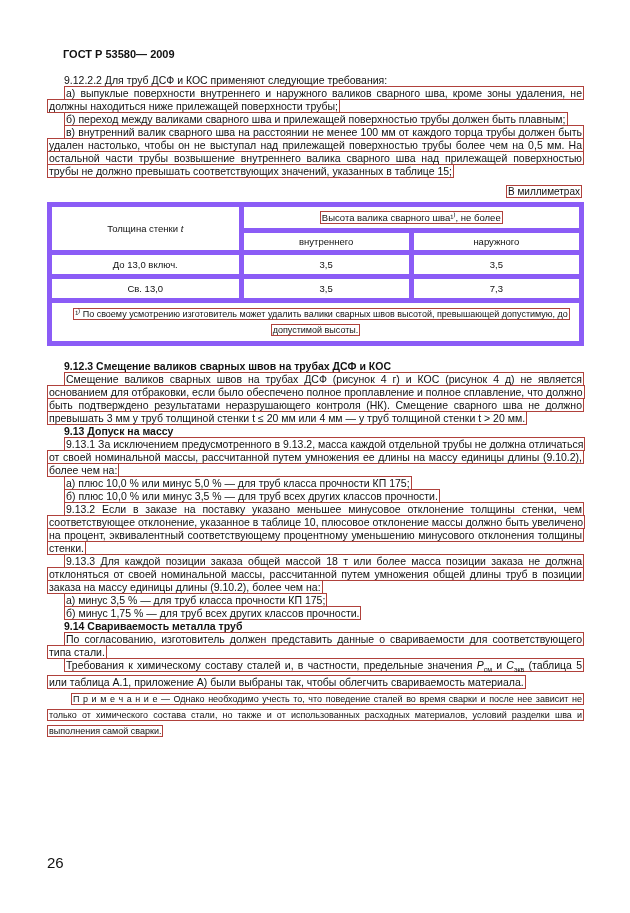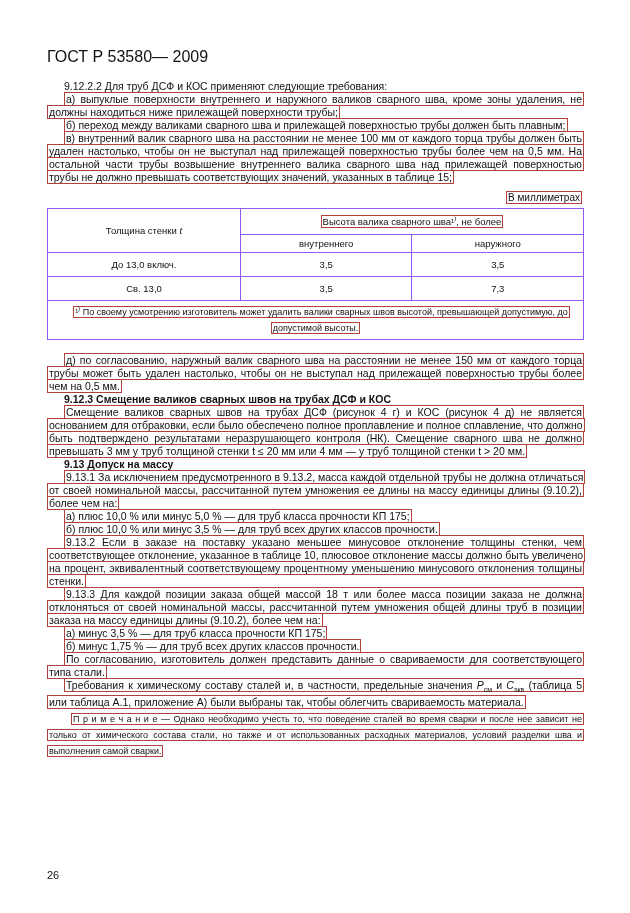--- a/index.html
+++ b/index.html
@@ -10,23 +10,23 @@
     font-family: "Liberation Sans", sans-serif;
     color: #111111;
   }
   .page {
     position: relative;
     width: 630px; height: 913px;
     padding: 48px 46px 0 47px;
     overflow: hidden;
   }
   .doc-header {
-    font-weight: normal;
-    font-size: 16px;
-    margin: 0 0 14px 0;
+    font-weight: bold;
+    font-size: 11px;
+    margin: 0 0 14px 16px;
   }
   p.body {
     margin: 0;
     font-size: 10.5px;
     line-height: 13px;
     text-align: justify;
   }
   .ind { text-indent: 17px; }
   .bold { font-weight: bold; }
   
@@ -48,21 +48,21 @@
     line-height: 12px;
     text-align: right;
   }
   table.gost {
     border-collapse: collapse;
     width: 100%;
     font-size: 9.5px;
     margin: 0 0 14px 0;
   }
   table.gost td {
-    border: 1px solid #8b5cf6;
+    border: 5px solid #8b5cf6;
     padding: 3px 6px;
     text-align: center;
     vertical-align: middle;
   }
   td.hdr { height: 26px; }
   td.subhdr { height: 18px; }
   td.rowlabel { text-align: left; padding-left: 9px; height: 24px; }
   td.val { height: 24px; }
   td.fnote {
     text-align: justify;
@@ -74,22 +74,22 @@
   .note {
     margin: 2px 0 0 0;
     font-size: 9px;
     line-height: 16px;
     text-align: justify;
     text-indent: 24px;
   }
   .pagenum {
     position: absolute;
     left: 47px;
-    bottom: 32px;
-    font-size: 11px;
+    bottom: 42px;
+    font-size: 15px;
   }
   sub { font-size: 7px; }
   i.var { font-style: italic; }
 </style>
 </head>
 <body>
 
 <div class="page">
 
   <div class="doc-header">ГОСТ Р 53580— 2009</div>
@@ -125,21 +125,20 @@
       <td class="val">3,5</td>
       <td class="val">7,3</td>
     </tr>
     <tr>
       <td class="fnote" colspan="3"><span class="ocr">¹⁾ По своему усмотрению изготовитель может удалить валики сварных швов высотой, превышающей допустимую, до допустимой высоты.</span></td>
     </tr>
   </tbody>
     </table>
 
 
-  <p class="body ind"><span class="ocr">д) по согласованию, наружный валик сварного шва на расстоянии не менее 150 мм от каждого торца трубы может быть удален настолько, чтобы он не выступал над прилежащей поверхностью трубы более чем на 0,5 мм.</span></p>
 
   <p class="body ind bold">9.12.3 Смещение валиков сварных швов на трубах ДСФ и КОС</p>
 
   <p class="body ind"><span class="ocr">Смещение валиков сварных швов на трубах ДСФ (рисунок 4 г) и КОС (рисунок 4 д) не является основанием для отбраковки, если было обеспечено полное проплавление и полное сплавление, что должно быть подтверждено результатами неразрушающего контроля (НК). Смещение сварного шва не должно превышать 3 мм у труб толщиной стенки t ≤ 20 мм или 4 мм — у труб толщиной стенки t &gt; 20 мм.</span></p>
 
   <p class="body ind bold">9.13 Допуск на массу</p>
 
   <p class="body ind"><span class="ocr">9.13.1 За исключением предусмотренного в 9.13.2, масса каждой отдельной трубы не должна отличаться от своей номинальной массы, рассчитанной путем умножения ее длины на массу единицы длины (9.10.2), более чем на:</span></p>
 
   <p class="body ind"><span class="ocr">а) плюс 10,0 % или минус 5,0 % — для труб класса прочности КП 175;</span></p>
@@ -147,20 +146,21 @@
   <p class="body ind"><span class="ocr">б) плюс 10,0 % или минус 3,5 % — для труб всех других классов прочности.</span></p>
 
   <p class="body ind"><span class="ocr">9.13.2 Если в заказе на поставку указано меньшее минусовое отклонение толщины стенки, чем соответствующее отклонение, указанное в таблице 10, плюсовое отклонение массы должно быть увеличено на процент, эквивалентный соответствующему процентному уменьшению минусового отклонения толщины стенки.</span></p>
 
   <p class="body ind"><span class="ocr">9.13.3 Для каждой позиции заказа общей массой 18 т или более масса позиции заказа не должна отклоняться от своей номинальной массы, рассчитанной путем умножения общей длины труб в позиции заказа на массу единицы длины (9.10.2), более чем на:</span></p>
 
   <p class="body ind"><span class="ocr">а) минус 3,5 % — для труб класса прочности КП 175;</span></p>
 
   <p class="body ind"><span class="ocr">б) минус 1,75 % — для труб всех других классов прочности.</span></p>
 
+  <p class="body ind bold">9.14 Свариваемость металла труб</p>
 
   <p class="body ind"><span class="ocr">По согласованию, изготовитель должен представить данные о свариваемости для соответствующего типа стали.</span></p>
 
   <p class="body ind"><span class="ocr"><span>Требования к химическому составу сталей и, в частности, предельные значения </span><i class="var">Р</i><sub>см</sub><span> и </span><i class="var">С</i><sub>экв</sub><span> (таблица 5 или таблица А.1, приложение А) были выбраны так, чтобы облегчить свариваемость материала.</span></span></p>
 
   <p class="note"><span class="ocr">П р и м е ч а н и е — Однако необходимо учесть то, что поведение сталей во время сварки и после нее зависит не только от химического состава стали, но также и от использованных расходных материалов, условий разделки шва и выполнения самой сварки.</span></p>
 
   <div class="pagenum">26</div>
 
 </div>

